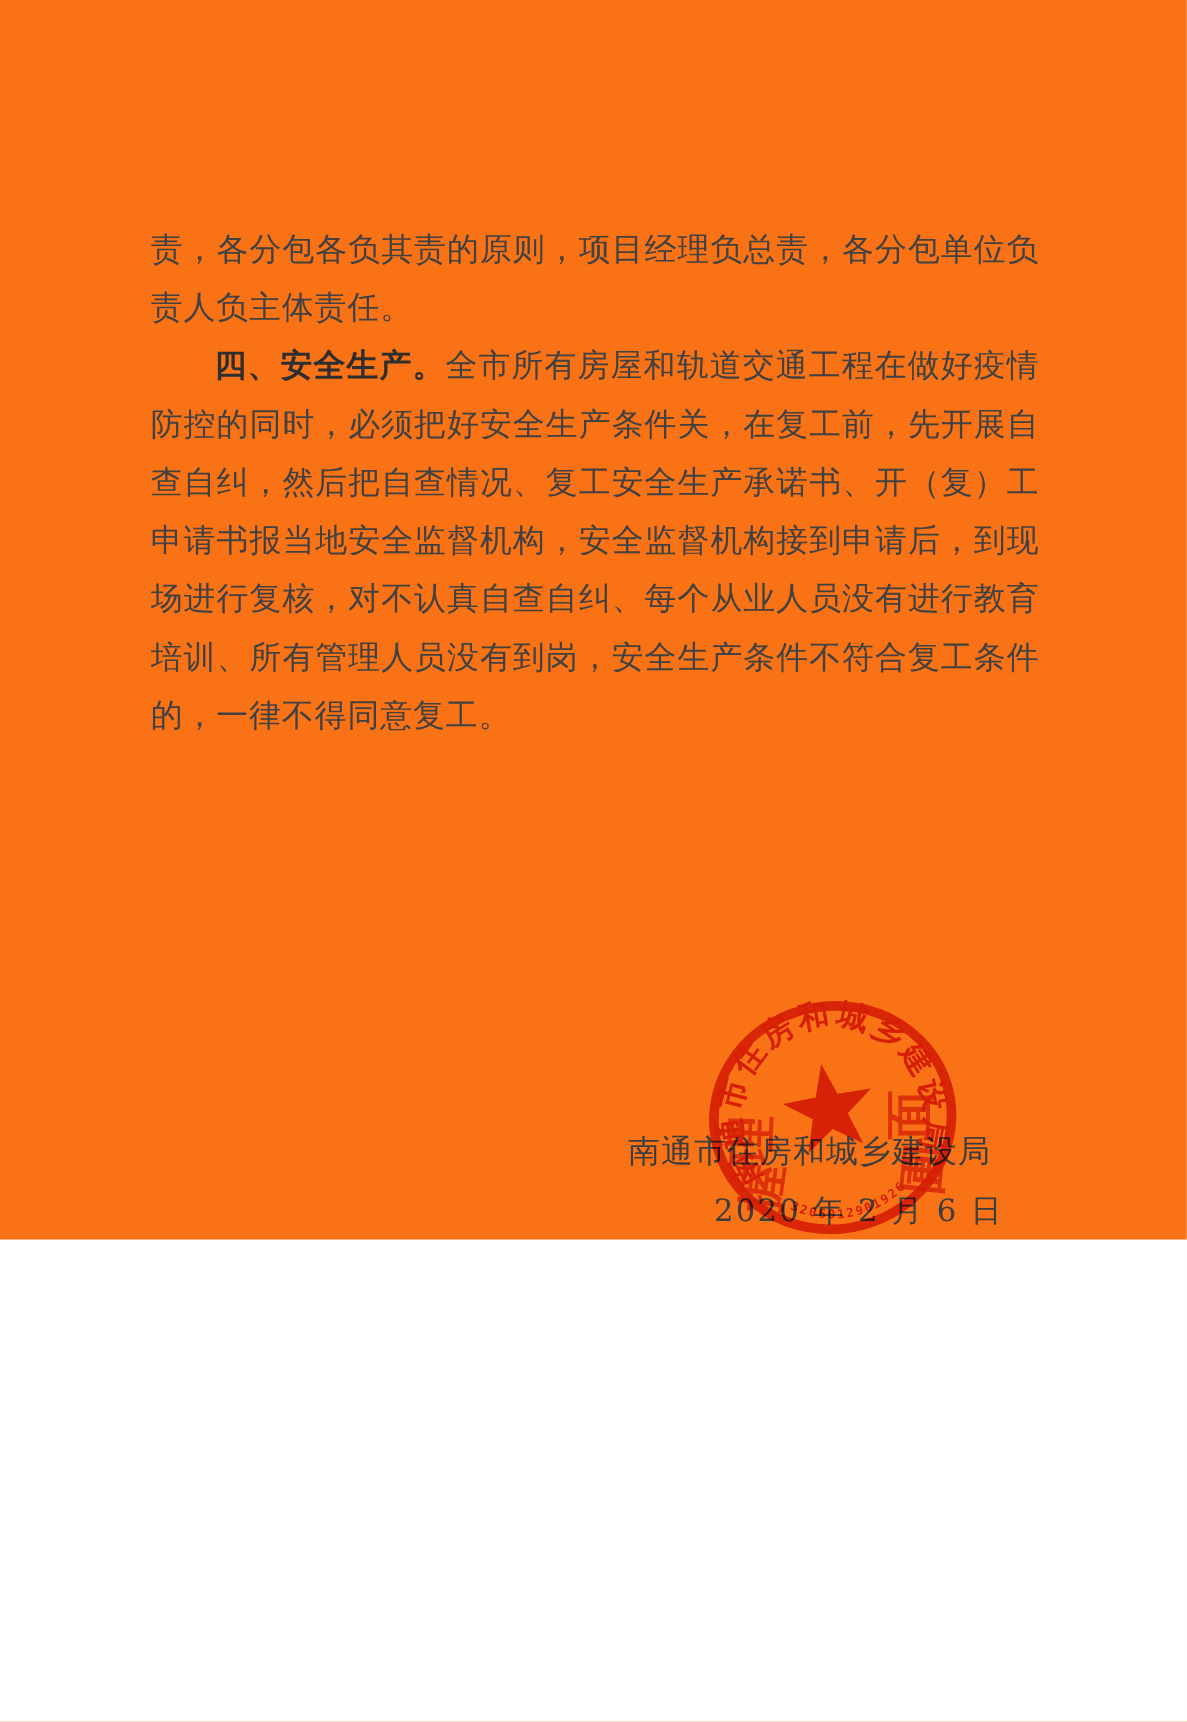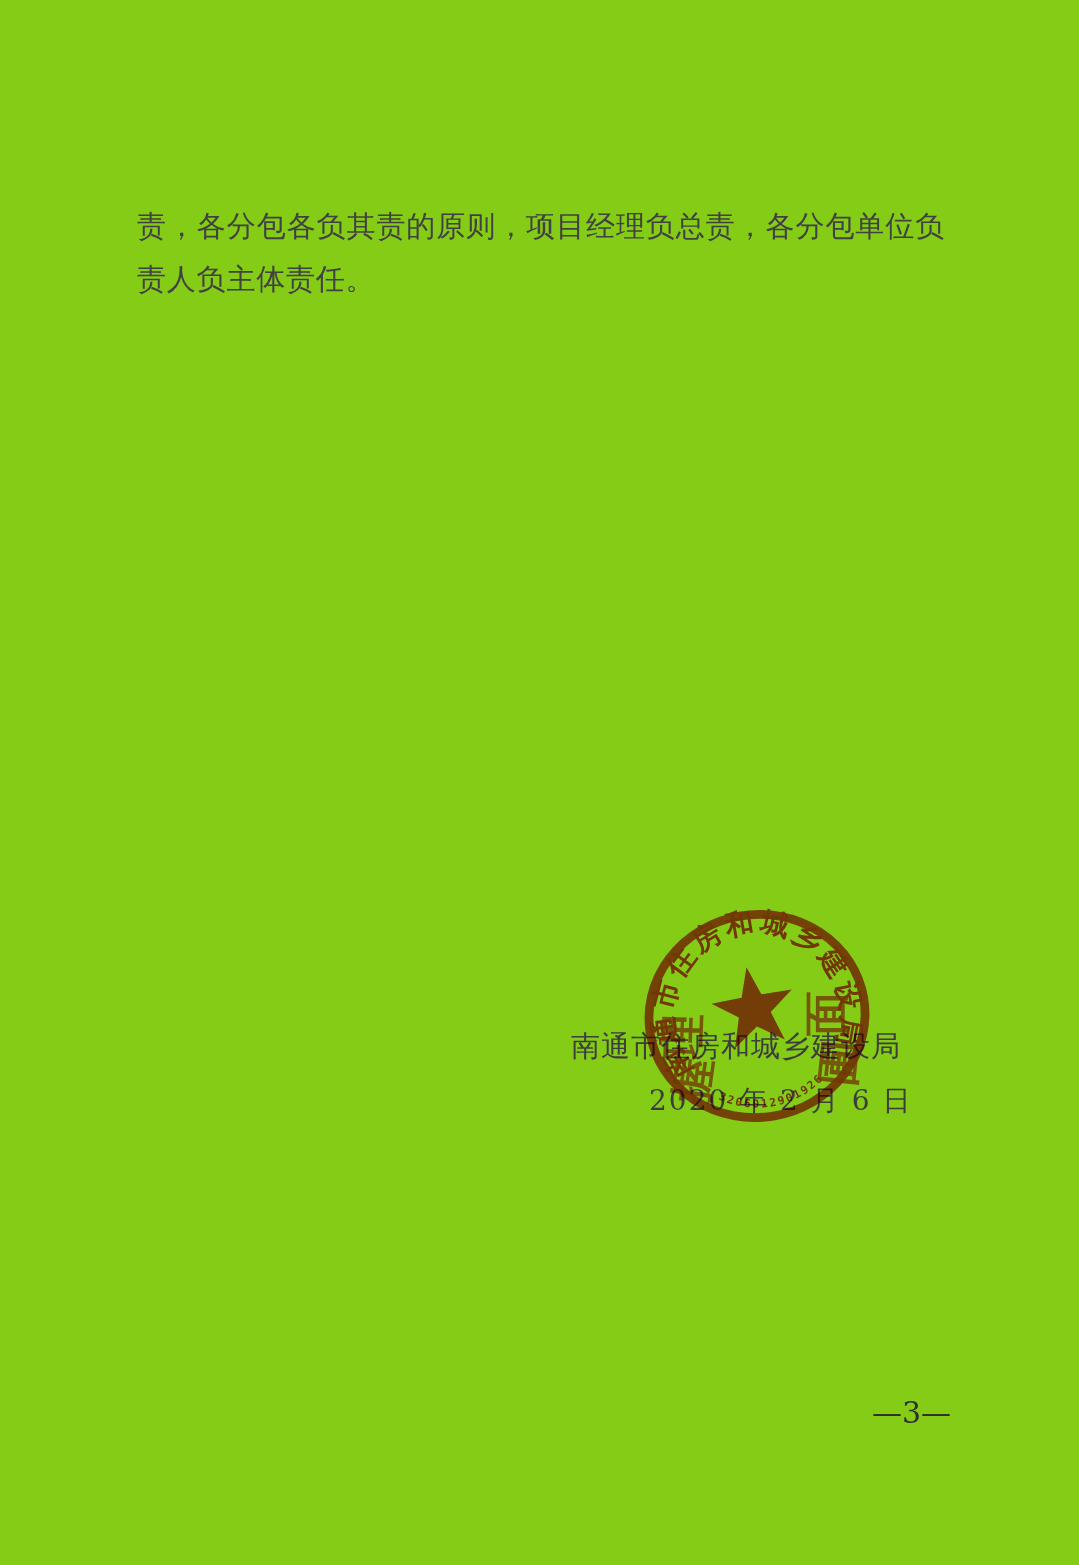--- a/index.html
+++ b/index.html
@@ -1,19 +1,19 @@
 <!DOCTYPE html>
 <html><head>
 <meta charset="utf-8">
 <style>
   html,body{margin:0;padding:0;background:#ffffff;}
   .page{
     position:relative;
-    width:1079px;height:1565px;
-    background:#84cc16;
+    width:1079px;height:1127px;
+    background:#f97316;
     overflow:hidden;
     font-family:"DejaVu Serif","Liberation Serif",serif;
     color:#414141;
   }
   
   .text-block{
     position:absolute;left:137px;top:200px;width:808px;
   }
   .para{
     margin:0;
@@ -70,20 +70,21 @@
     font-size:30px;color:#2f2f2f;letter-spacing:0;white-space:nowrap;
   }
 </style>
 </head>
 <body>
 
 <div class="page">
 
   <div class="text-block">
       <p class="para"><span class="run">责，各分包各负其责的原则，项目经理负总责，各分包单位负责人负主体责任。</span></p>
+      <p class="para indent"><span class="run bold">四、安全生产。</span><span class="run">全市所有房屋和轨道交通工程在做好疫情防控的同时，必须把好安全生产条件关，在复工前，先开展自查自纠，然后把自查情况、复工安全生产承诺书、开（复）工申请书报当地安全监督机构，安全监督机构接到申请后，到现场进行复核，对不认真自查自纠、每个从业人员没有进行教育培训、所有管理人员没有到岗，安全生产条件不符合复工条件的，一律不得同意复工。</span></p>
     </div>
 
   <div>
     <div class="sig-org">南通市住房和城乡建设局</div>
     <div class="sig-date">2020 年 2 月 6 日</div>
   </div>
 
   <svg class="seal" viewBox="0 0 240 240" aria-hidden="true">
     <g transform="rotate(-10 120 120)">
 

